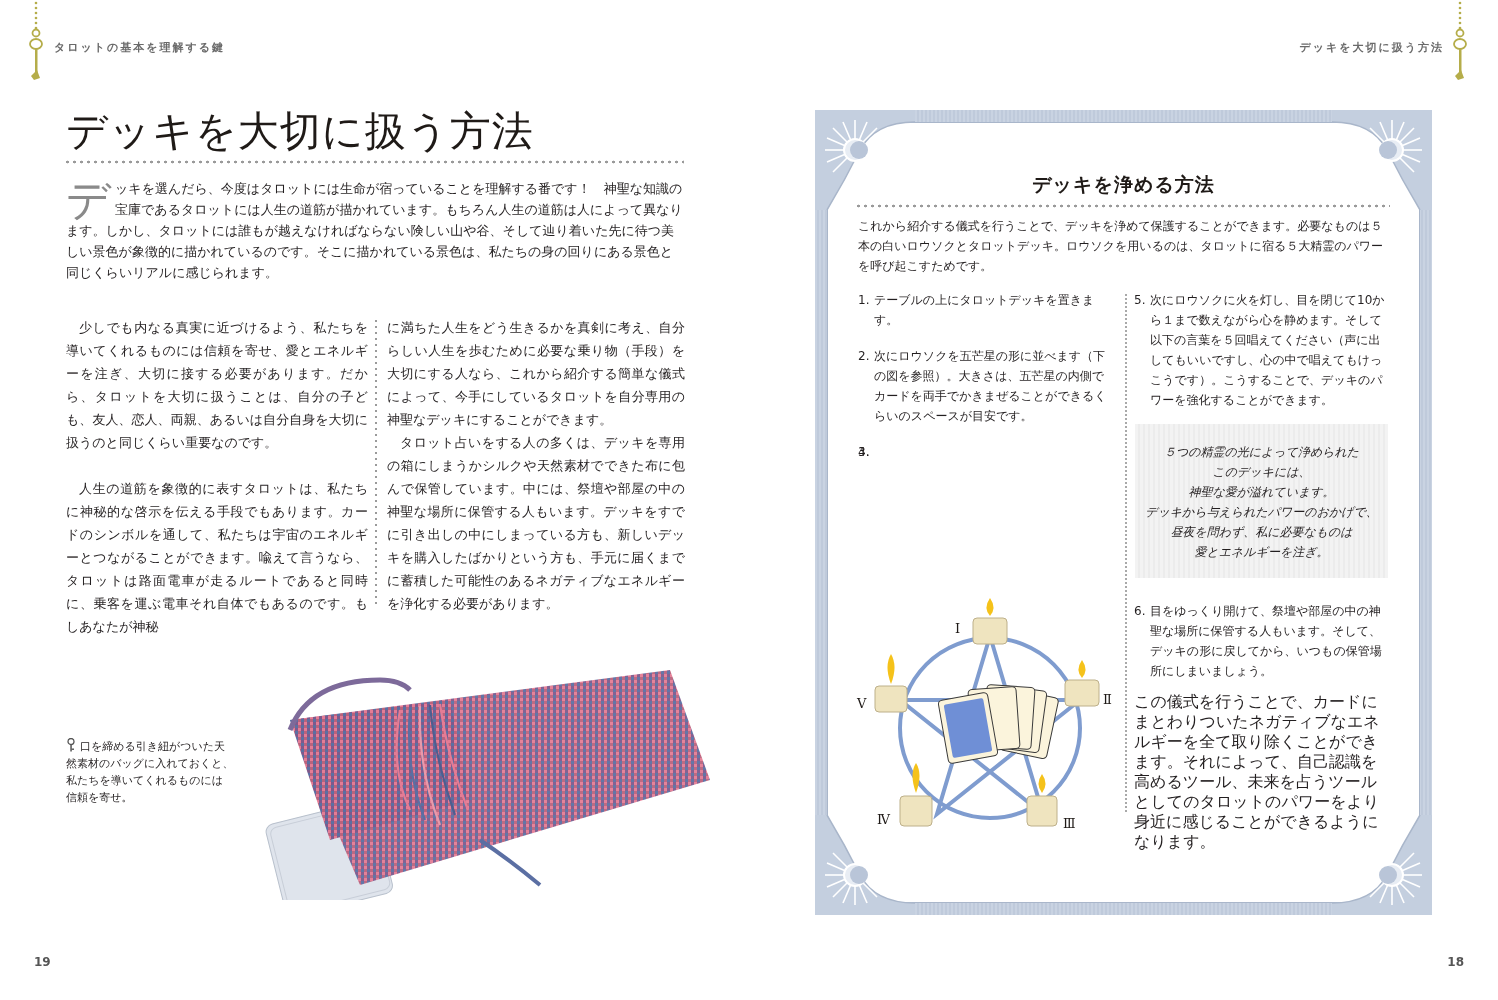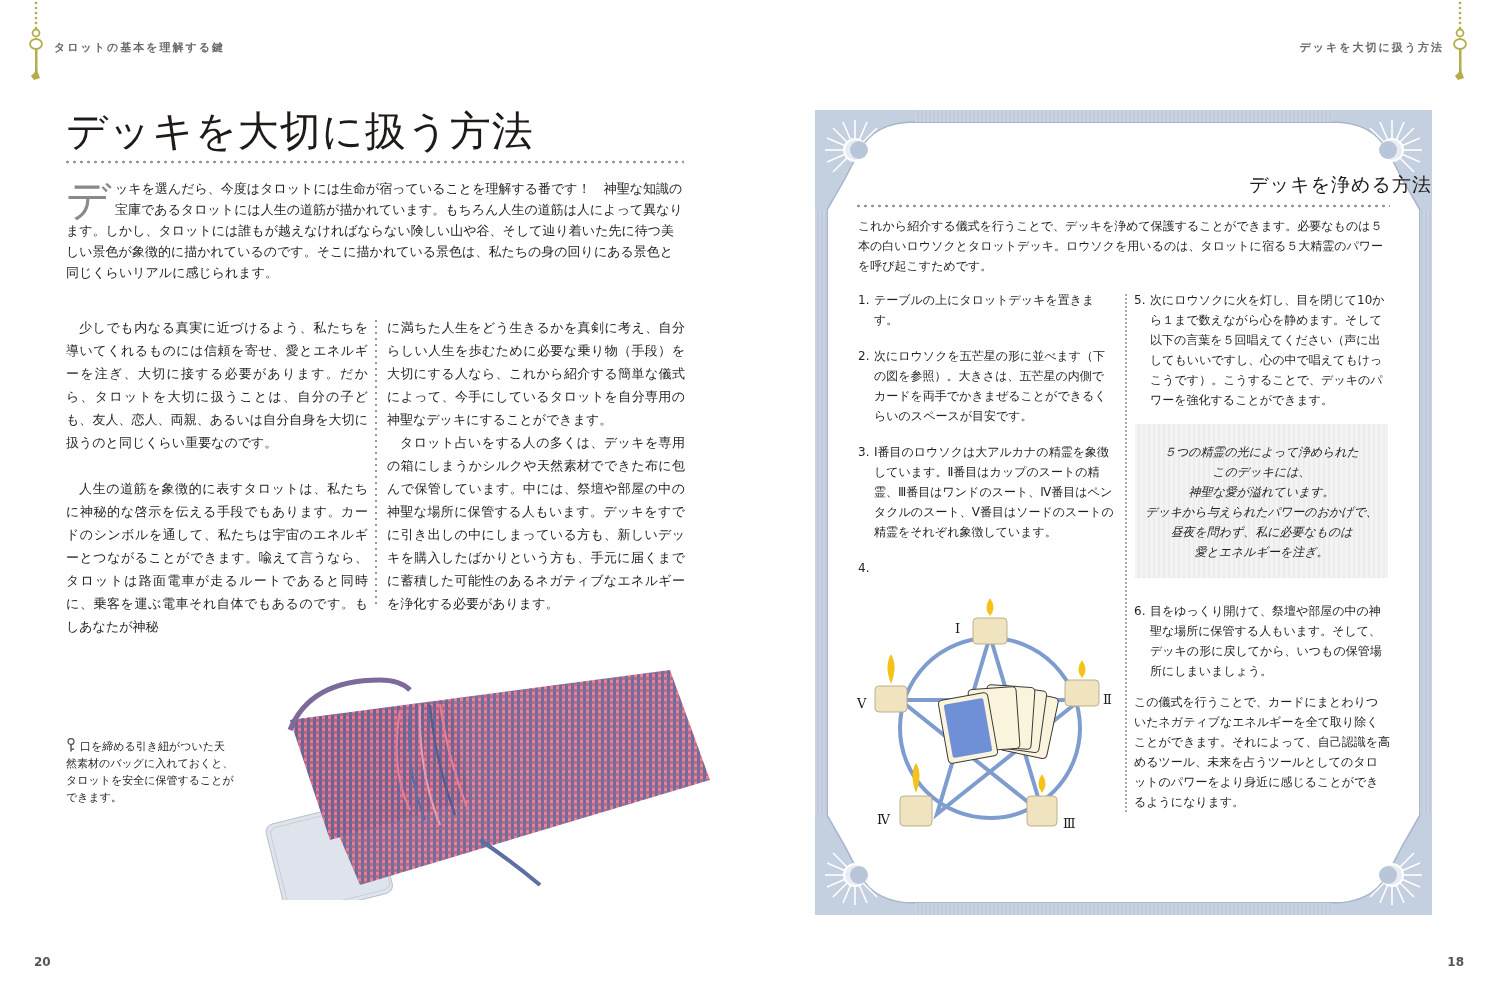--- a/index.html
+++ b/index.html
@@ -38,37 +38,37 @@
 
   
   .box { position: absolute; left: 815px; top: 110px; width: 617px; height: 805px; background: repeating-linear-gradient(90deg, #c9d3e2 0px, #c9d3e2 2px, #bfcadb 2px, #bfcadb 4px); }
   .box-inner { position: absolute; left: 12px; top: 12px; right: 12px; bottom: 12px; background: #ffffff; border: 1.5px solid #a9b6ca; }
   .corner { position: absolute; width: 100px; height: 100px; }
   .corner.tl { left: 0; top: 0; }
   .corner.tr { right: 0; top: 0; transform: scaleX(-1); }
   .corner.bl { left: 0; bottom: 0; transform: scaleY(-1); }
   .corner.br { right: 0; bottom: 0; transform: scale(-1,-1); }
 
-  .box-title { position: absolute; left: 815px; width: 617px; top: 172px; text-align: right; font-size: 19px; font-weight: normal; color: #1f1a17; letter-spacing: 1px; }
+  .box-title { position: absolute; left: 815px; width: 617px; top: 172px; text-align: center; font-size: 19px; font-weight: bold; color: #1f1a17; letter-spacing: 1px; }
   .box-rule { left: 855px; top: 204px; width: 535px; }
   .box-intro { position: absolute; left: 858px; top: 216px; width: 530px; font-size: 12px; line-height: 20px; color: #231f20; }
 
   .steps { position: absolute; font-size: 12px; line-height: 20px; color: #231f20; list-style: none; }
   .steps li { position: relative; padding-left: 16px; margin-bottom: 16px; }
   .steps .num { position: absolute; left: 0; top: 0; }
   .steps-left { left: 858px; top: 290px; width: 256px; }
   .steps-right { left: 1134px; top: 290px; width: 256px; }
   .steps-right-b { left: 1134px; top: 601px; width: 256px; }
 
   .box-col-divider { position: absolute; left: 1125px; top: 293px; width: 2px; height: 520px; background-image: radial-gradient(circle, #a9a9a9 0.9px, transparent 1.2px); background-size: 2px 4px; background-repeat: repeat-y; }
 
   .incantation { position: absolute; left: 1135px; top: 424px; width: 253px; height: 154px; background: repeating-linear-gradient(90deg, #f3f3f3 0px, #f3f3f3 3px, #ececec 3px, #ececec 5px); font-size: 12px; line-height: 20px; font-style: italic; text-align: center; padding-top: 18px; color: #231f20; }
   .incantation div { display: block; }
 
-  .closing { position: absolute; left: 1134px; top: 692px; width: 256px; font-size: 12px; line-height: 20px; color: #231f20; }
+  .closing { position: absolute; left: 1134px; top: 692px; width: 256px; font-size: 16px; line-height: 20px; color: #231f20; }
 
   .pentagram { position: absolute; left: 845px; top: 588px; width: 280px; height: 250px; }
 </style>
 </head>
 <body>
 
 <svg class="key-deco left" viewBox="0 0 16 82">
   <g fill="#b5ad4a">
     <circle cx="8" cy="3" r="1.3"></circle>
       <circle cx="8" cy="8" r="1.3"></circle>
@@ -103,21 +103,21 @@
 <div class="col col-right">
   <p style="text-indent:0">に満ちた人生をどう生きるかを真剣に考え、自分らしい人生を歩むために必要な乗り物（手段）を大切にする人なら、これから紹介する簡単な儀式によって、今手にしているタロットを自分専用の神聖なデッキにすることができます。</p>
   <p>タロット占いをする人の多くは、デッキを専用の箱にしまうかシルクや天然素材でできた布に包んで保管しています。中には、祭壇や部屋の中の神聖な場所に保管する人もいます。デッキをすでに引き出しの中にしまっている方も、新しいデッキを購入したばかりという方も、手元に届くまでに蓄積した可能性のあるネガティブなエネルギーを浄化する必要があります。</p>
 </div>
 
 <div class="caption">
   <svg class="key-mini" viewBox="0 0 12 14">
     <circle cx="5" cy="3.5" r="3" fill="none" stroke="#555" stroke-width="1.3"></circle>
     <rect x="4.3" y="6.5" width="1.5" height="7" fill="#555"></rect>
     <rect x="5.5" y="10.5" width="2.5" height="1.4" fill="#555"></rect>
-  </svg><span>口を締める引き紐がついた天然素材のバッグに入れておくと、タロットを安全に保管することができます。</span>
+  </svg><span>口を締める引き紐がついた天然素材のバッグに入れておくと、私たちを導いてくれるものには信頼を寄せ。</span>
 </div>
 
 <svg class="photo" viewBox="0 0 470 250">
   <defs>
     <pattern id="weave" width="6" height="6" patternUnits="userSpaceOnUse">
       <rect width="6" height="6" fill="#b9637d"></rect>
       <rect x="0" y="0" width="3" height="3" fill="#e47c95"></rect>
       <rect x="3" y="3" width="3" height="3" fill="#5b6fa3"></rect>
       <rect x="3" y="0" width="3" height="3" fill="#7d5a8c"></rect>
     </pattern>
@@ -132,21 +132,21 @@
     <path d="M150 60 Q140 120 160 160" stroke="#e47c95"></path>
     <path d="M160 58 Q155 120 175 170" stroke="#5b6fa3"></path>
     <path d="M170 56 Q168 120 190 175" stroke="#e89aaa"></path>
     <path d="M180 55 Q185 110 205 165" stroke="#4d5e90"></path>
     <path d="M190 54 Q198 110 218 160" stroke="#e47c95"></path>
     <path d="M40 80 Q60 30 130 30 Q150 30 160 40" stroke="#7d6a9a" stroke-width="5"></path>
     <path d="M230 190 Q260 210 290 235" stroke="#5b6fa3" stroke-width="4"></path>
   </g>
 </svg>
 
-<div class="page-num left">20</div>
+<div class="page-num left">19</div>
 
 <div class="running-head right">デッキを大切に扱う方法</div>
 <svg class="key-deco right" viewBox="0 0 16 82">
   <g fill="#b5ad4a">
     <circle cx="8" cy="3" r="1.3"></circle>
       <circle cx="8" cy="8" r="1.3"></circle>
       <circle cx="8" cy="13" r="1.3"></circle>
       <circle cx="8" cy="18" r="1.3"></circle>
       <circle cx="8" cy="23" r="1.3"></circle>
       <circle cx="8" cy="28" r="1.3"></circle>
@@ -235,21 +235,21 @@
   </svg>
 </div>
 
 <h2 class="box-title">デッキを浄める方法</h2>
 <div class="dotted-rule box-rule"></div>
 <p class="box-intro">これから紹介する儀式を行うことで、デッキを浄めて保護することができます。必要なものは５本の白いロウソクとタロットデッキ。ロウソクを用いるのは、タロットに宿る５大精霊のパワーを呼び起こすためです。</p>
 
 <ol class="steps steps-left">
   <li><span class="num">1.</span><span>テーブルの上にタロットデッキを置きます。</span></li>
   <li><span class="num">2.</span><span>次にロウソクを五芒星の形に並べます（下の図を参照）。大きさは、五芒星の内側でカードを両手でかきまぜることができるくらいのスペースが目安です。</span></li>
-  <li><span class="num">3.</span><span>Ⅰ番目のロウソクは大アルカナの精霊を象徴しています。Ⅱ番目はカップのスートの精霊、Ⅲ番目はワンドのスート、Ⅳ番目はペンタクルのスート、Ⅴ番目はソードのスートの精霊をそれぞれ象徴しています。</span></li>
+  <li><span class="num">3.</span></li>
   <li><span class="num">4.</span></li>
 </ol>
 
 <div class="box-col-divider"></div>
 
 <ol class="steps steps-right">
   <li><span class="num">5.</span><span>次にロウソクに火を灯し、目を閉じて10から１まで数えながら心を静めます。そして以下の言葉を５回唱えてください（声に出してもいいですし、心の中で唱えてもけっこうです）。こうすることで、デッキのパワーを強化することができます。</span></li>
 </ol>
 
 <div class="incantation">

